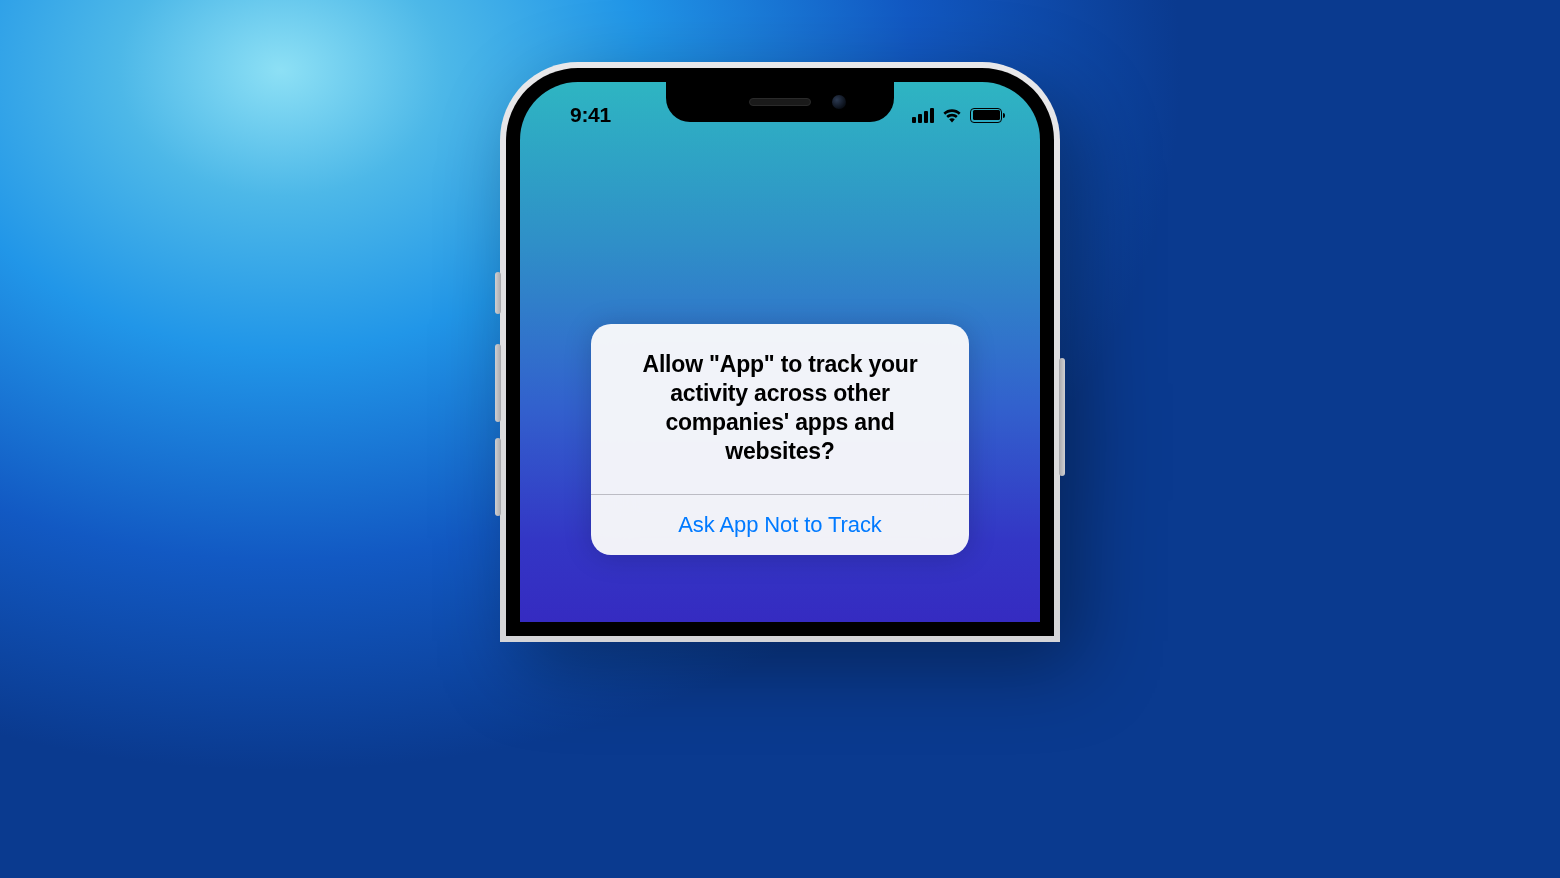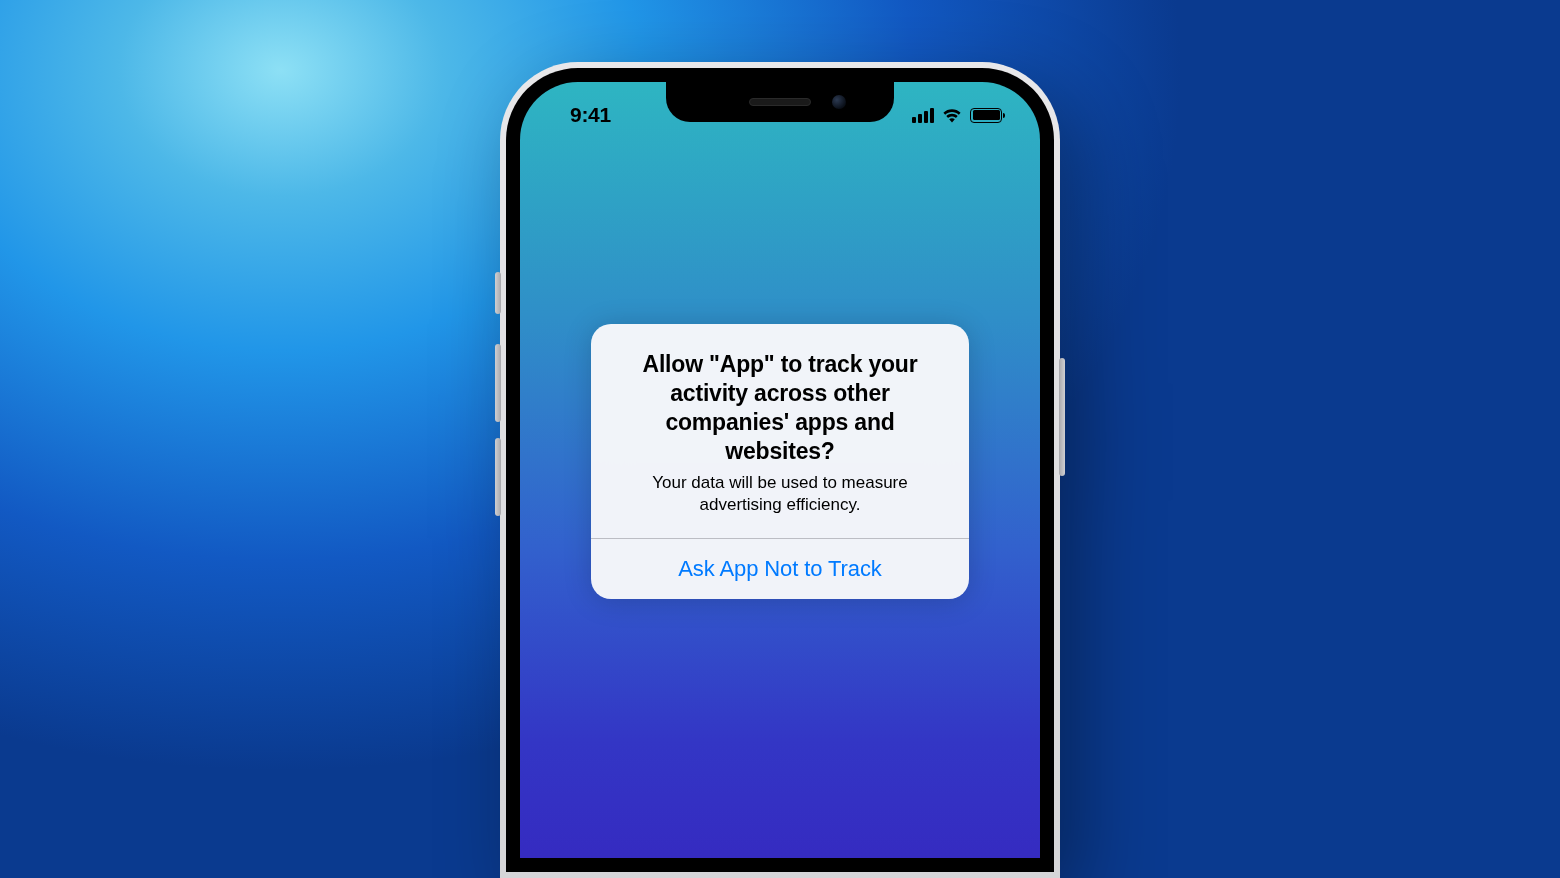--- a/index.html
+++ b/index.html
@@ -20,21 +20,21 @@
     }
 
     .phone-container {
       margin-top: 62px;
       position: relative;
       filter: drop-shadow(20px 25px 40px rgba(0,0,0,0.35));
     }
 
     .phone-frame {
       width: 560px;
-      height: 816px;
+      height: 580px;
       background: linear-gradient(180deg, #e8e8ea 0%, #d5d5d8 100%);
       border-radius: 78px 78px 0 0;
       padding: 6px;
       position: relative;
     }
 
     .side-btn {
       position: absolute;
       background: linear-gradient(90deg, #cfcfd2, #a8a8ac);
       border-radius: 3px;
@@ -239,21 +239,20 @@
             </svg>
             <div class="battery">
               <div class="fill"></div>
             </div>
           </div>
         </div>
 
         <div class="alert">
           <div class="alert-body">
             <div class="alert-title">Allow "App" to track your activity across other companies' apps and websites?</div>
-            <div class="alert-message">Your data will be used to measure advertising efficiency.</div>
           </div>
           <div class="alert-button">Ask App Not to Track</div>
         </div>
 
       </div>
     </div>
   </div>
 </div>
 
 </body></html>

